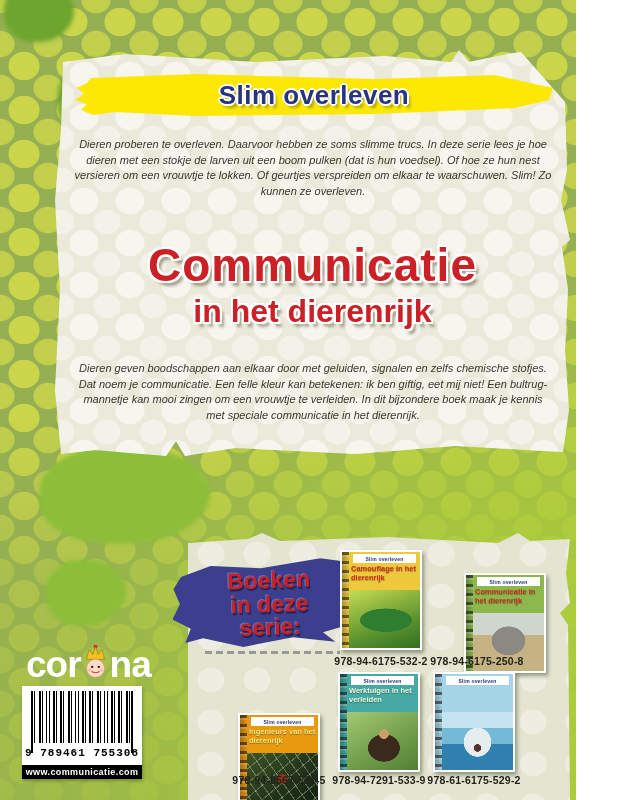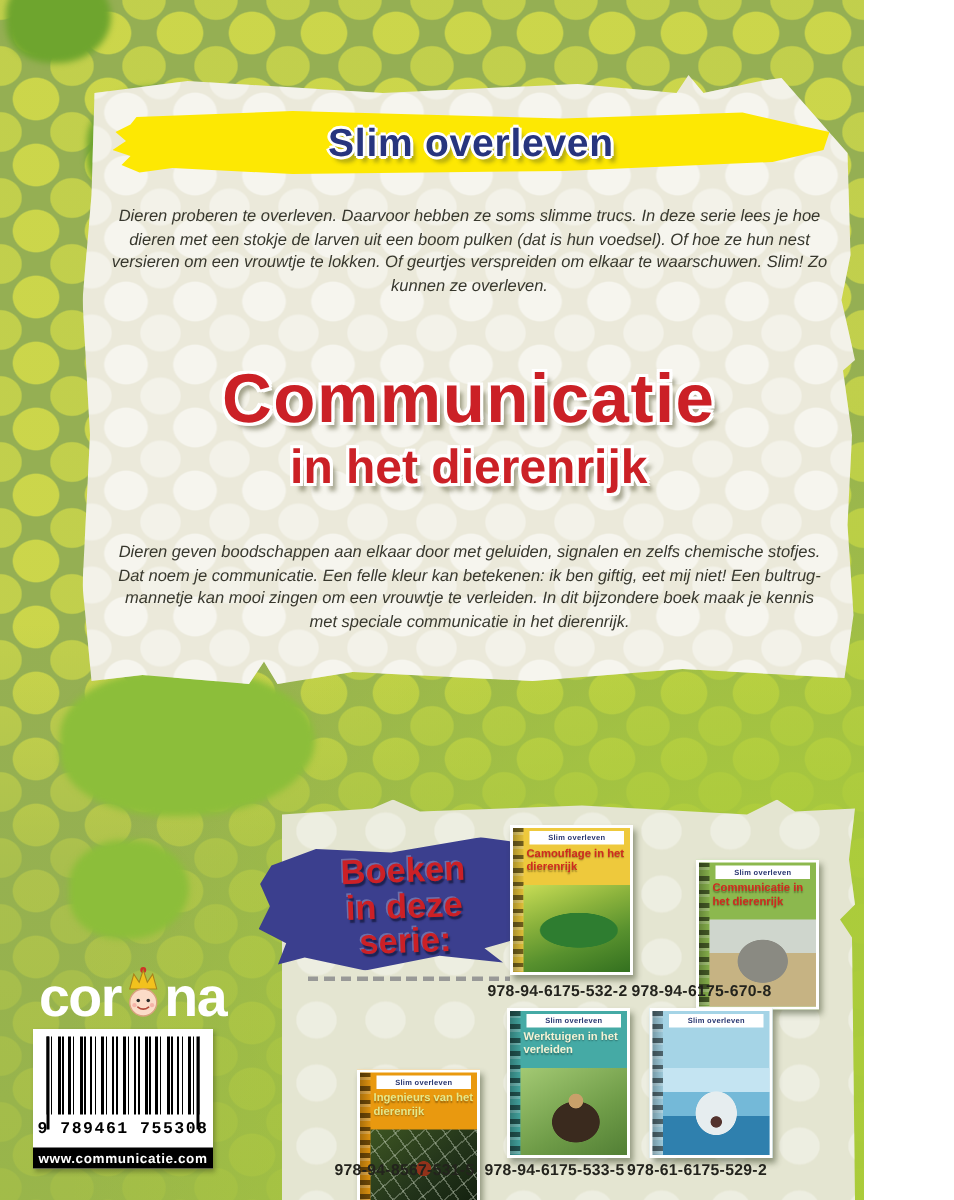--- a/index.html
+++ b/index.html
@@ -59,21 +59,21 @@
   .book{position:absolute;width:82px;height:100px;border:2px solid #fff;box-shadow:2px 3px 4px rgba(40,50,20,.45);box-sizing:border-box;}
   .book .bind{position:absolute;left:0;top:0;bottom:0;width:7px;
     background:linear-gradient(90deg,rgba(0,0,0,.28),rgba(0,0,0,.06)),
       repeating-linear-gradient(180deg,rgba(0,0,0,.5) 0 3px,rgba(255,255,255,.25) 3px 5px,transparent 5px 9px);}
   .book .mini-series{position:absolute;left:11px;right:4px;top:2px;height:9px;background:#fff;
     font-size:5px;font-weight:bold;color:#26346f;display:flex;align-items:center;justify-content:center;letter-spacing:.2px;}
   .book .mini-title{position:absolute;left:7px;right:0;top:12px;height:25px;padding:1px 2px 0 2px;
     font-size:7.5px;font-weight:bold;line-height:1.15;text-align:left;
     text-shadow:0 1px 1px rgba(0,0,0,.35);}
   .book .photo{position:absolute;left:7px;right:0;bottom:0;top:38px;}
-  .isbn{position:absolute;width:112px;text-align:left;font-size:10.5px;font-weight:bold;color:#23231d;letter-spacing:.2px;}
+  .isbn{position:absolute;width:112px;text-align:center;font-size:10.5px;font-weight:bold;color:#23231d;letter-spacing:.2px;}
 
   .b-cham{background:#eec93c;}
   .b-cham .photo{background:
     radial-gradient(ellipse 62% 34% at 52% 52%, #2e7d30 0 58%, rgba(46,125,48,0) 60%),
     linear-gradient(160deg,#c7dc55 0%,#8ab23c 35%,#58912e 65%,#33701f 100%);}
   .b-eleph{background:#8cb84e;}
   .b-eleph .photo{background:
     radial-gradient(ellipse 40% 42% at 50% 48%, #8a8a82 0 58%, rgba(138,138,130,0) 60%),
     linear-gradient(180deg,#cfd6cd 0 38%,#c6b383 38% 100%);}
   .b-spider{background:#e9990f;margin-top:41px;}
@@ -150,37 +150,37 @@
     <div class="photo"></div>
   </div>
   <div class="isbn" style="left:325px;top:655px;">978-94-6175-532-2</div>
 
   <div class="book b-eleph" style="left:436px;top:573px;margin-left:28px;">
     <div class="bind"></div>
     <div class="mini-series">Slim overleven</div>
     <div class="mini-title">Communicatie in het dierenrijk</div>
     <div class="photo"></div>
   </div>
-  <div class="isbn" style="left:421px;top:655px;">978-94-6175-670-8</div>
+  <div class="isbn" style="left:421px;top:655px;">978-94-6175-250-8</div>
 
   <div class="book b-spider" style="left:238px;top:672px;">
     <div class="bind"></div>
     <div class="mini-series">Slim overleven</div>
     <div class="mini-title">Ingenieurs van het dierenrijk</div>
     <div class="photo"></div>
   </div>
   <div class="isbn" style="left:223px;top:774px;">978-94-8567-531-5</div>
 
   <div class="book b-chimp" style="left:338px;top:672px;">
     <div class="bind"></div>
     <div class="mini-series">Slim overleven</div>
     <div class="mini-title">Werktuigen in het verleiden</div>
     <div class="photo"></div>
   </div>
-  <div class="isbn" style="left:323px;top:774px;">978-94-6175-533-5</div>
+  <div class="isbn" style="left:323px;top:774px;">978-94-7291-533-9</div>
 
   <div class="book b-shark" style="left:433px;top:672px;">
     <div class="bind"></div>
     <div class="mini-series">Slim overleven</div>
     <div class="mini-title">Zintuigen in het dierenrijk</div>
     <div class="photo"></div>
   </div>
   <div class="isbn" style="left:418px;top:774px;">978-61-6175-529-2</div>
 
   <div class="logo">

